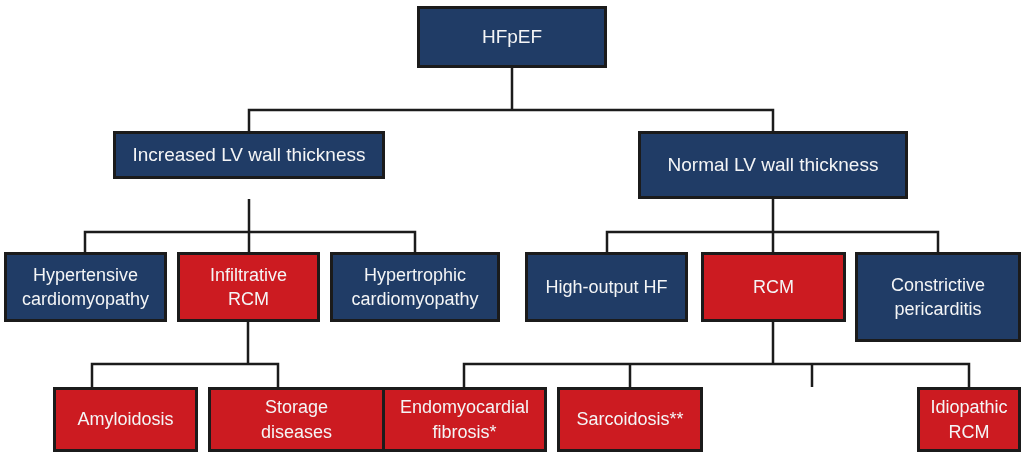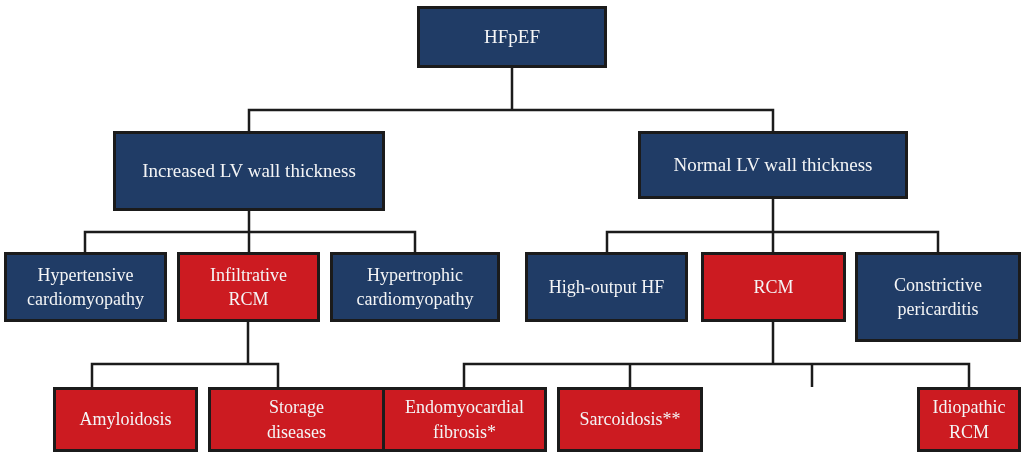--- a/index.html
+++ b/index.html
@@ -9,21 +9,21 @@
     --line: #1b1b1b;
     --text: #f4f5f6;
     --background: #ffffff;
   }
   html, body { margin: 0; padding: 0; background: var(--background); }
   .canvas {
     position: relative;
     width: 1024px;
     height: 457px;
     background: var(--background);
-    font-family: Liberation Serif, serif;
+    font-family: Liberation Sans, sans-serif;
     overflow: hidden;
   }
   .connectors {
     position: absolute;
     left: 0; top: 0;
     width: 1024px; height: 457px;
     pointer-events: none;
   }
   .connectors path {
     fill: none;
@@ -62,21 +62,21 @@
       M773 199 V252 M607 252 V232 H938 V252
       M248 322 V364 M92 387 V364 H278 V387
       M773 322 V364 M464 387 V364 H969 V387 M630 364 V387 M812 364 V387
     "></path>
   </svg>
 
   <div class="node r1" style="left:417px; top:6px; width:190px; height:62px;" data-type="navy">
     <span class="label">HFpEF</span>
   </div>
 
-  <div class="node r2" style="left:113px; top:131px; width:272px; height:80px;" data-type="navy">
+  <div class="node r2" style="left:113px; top:131px; width:272px; height:48px;" data-type="navy">
     <span class="label">Increased LV wall thickness</span>
   </div>
 
   <div class="node r2" style="left:638px; top:131px; width:270px; height:68px;" data-type="navy">
     <span class="label">Normal LV wall thickness</span>
   </div>
 
   <div class="node r3" style="left:4px; top:252px; width:163px; height:70px;" data-type="navy">
     <span class="label">Hypertensive
 cardiomyopathy</span>

